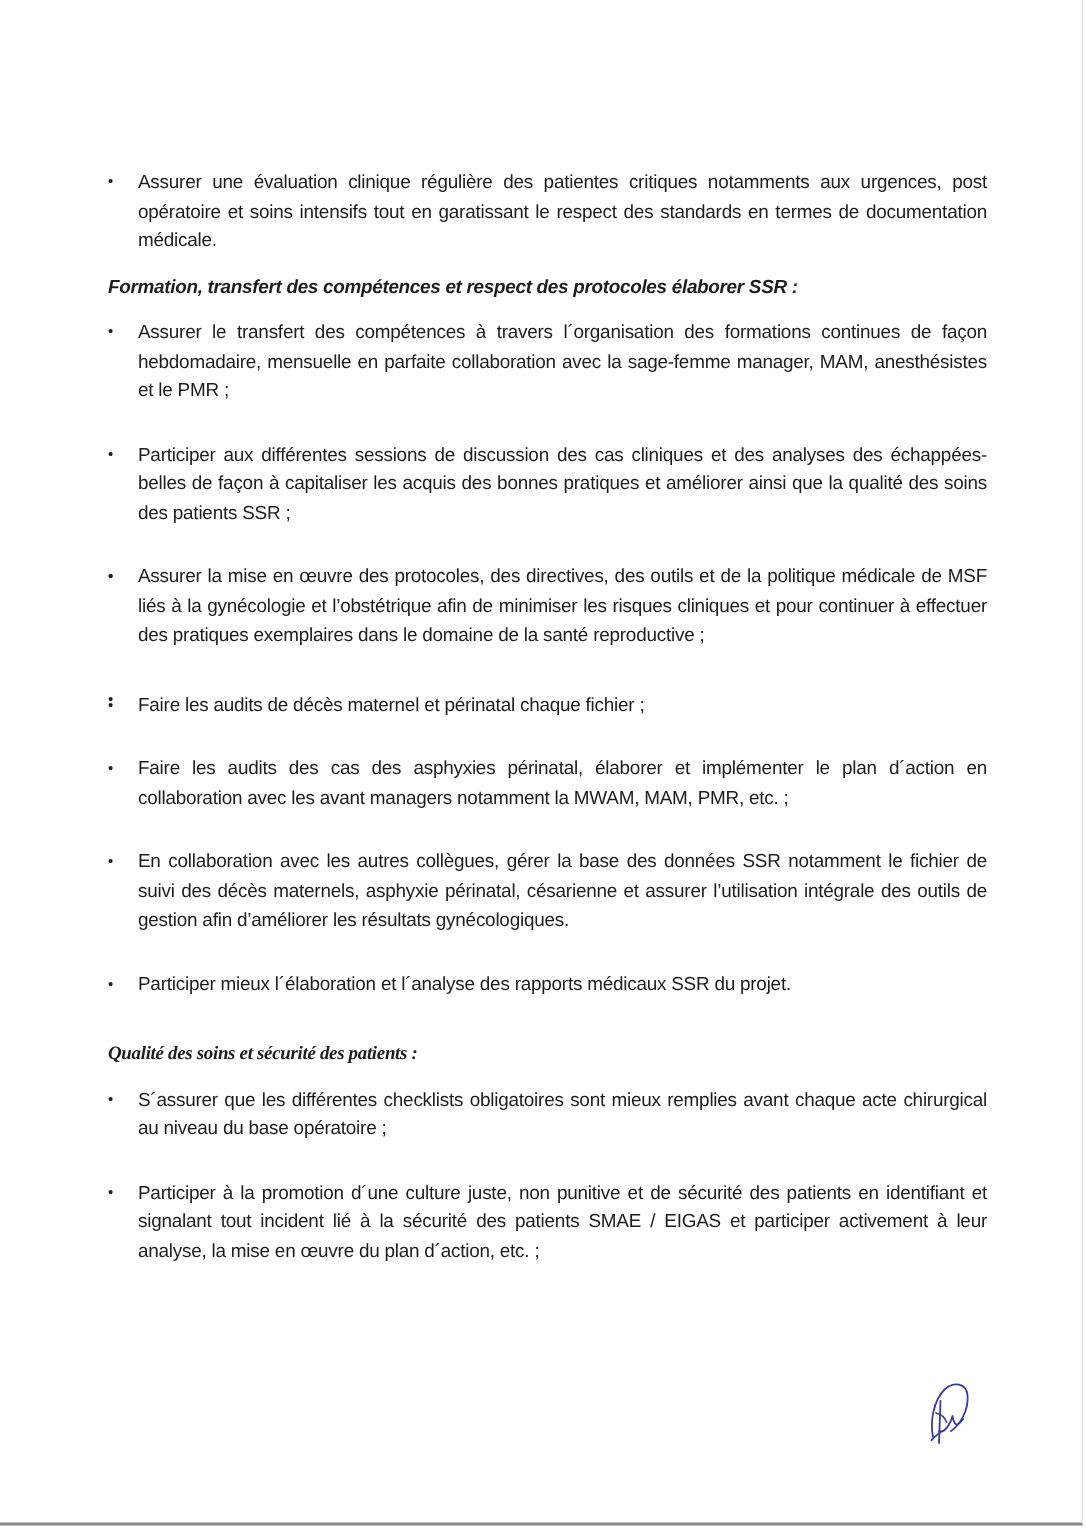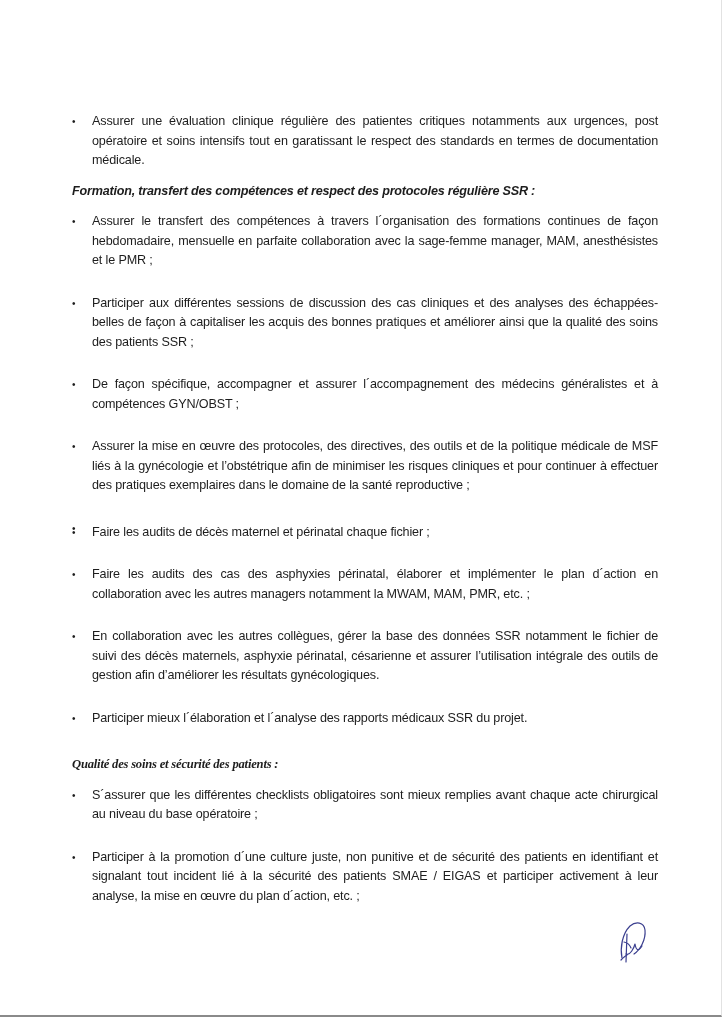--- a/index.html
+++ b/index.html
@@ -67,50 +67,49 @@
 <body>
 
 <div class="page">
   <div class="content">
 
     <div class="bullet" style="margin-bottom:11px;">
       <span class="dot">•</span>
       <span>Assurer une évaluation clinique régulière des patientes critiques notamments aux urgences, post opératoire et soins intensifs tout en garatissant le respect des standards en termes de documentation médicale.</span>
     </div>
 
-    <p class="heading" style="margin-bottom:11px;">Formation, transfert des compétences et respect des protocoles régulière SSR :</p>
+    <p class="heading" style="margin-bottom:11px;">Formation, transfert des compétences et respect des protocoles élaborer SSR :</p>
 
     <div class="bullet" style="margin-bottom:23px;">
       <span class="dot">•</span>
       <span>Assurer le transfert des compétences à travers l´organisation des formations continues de façon hebdomadaire, mensuelle en parfaite collaboration avec la sage-femme manager, MAM, anesthésistes et le PMR ;</span>
     </div>
     <div class="bullet" style="margin-bottom:23px;">
       <span class="dot">•</span>
       <span>Participer aux différentes sessions de discussion des cas cliniques et des analyses des échappées-belles de façon à capitaliser les acquis des bonnes pratiques et améliorer ainsi que la qualité des soins des patients SSR ;</span>
     </div>
     <div class="bullet" style="margin-bottom:23px;">
       <span class="dot">•</span>
-      <span>De façon spécifique, accompagner et assurer l´accompagnement des médecins généralistes et à compétences GYN/OBST ;</span>
     </div>
     <div class="bullet" style="margin-bottom:23px;">
       <span class="dot">•</span>
       <span>Assurer la mise en œuvre des protocoles, des directives, des outils et de la politique médicale de MSF liés à la gynécologie et l’obstétrique afin de minimiser les risques cliniques et pour continuer à effectuer des pratiques exemplaires dans le domaine de la santé reproductive ;</span>
     </div>
     <div class="bullet" style="margin-bottom:27px;">
       <span class="dot">•</span>
     </div>
 
 
     <div class="bullet" style="margin-bottom:23px;">
       <span class="dot">•</span>
       <span>Faire les audits de décès maternel et périnatal chaque fichier ;</span>
     </div>
     <div class="bullet" style="margin-bottom:23px;">
       <span class="dot">•</span>
-      <span>Faire les audits des cas des asphyxies périnatal, élaborer et implémenter le plan d´action en collaboration avec les autres managers notamment la MWAM, MAM, PMR, etc. ;</span>
+      <span>Faire les audits des cas des asphyxies périnatal, élaborer et implémenter le plan d´action en collaboration avec les avant managers notamment la MWAM, MAM, PMR, etc. ;</span>
     </div>
     <div class="bullet" style="margin-bottom:23px;">
       <span class="dot">•</span>
       <span>En collaboration avec les autres collègues, gérer la base des données SSR notamment le fichier de suivi des décès maternels, asphyxie périnatal, césarienne et assurer l’utilisation intégrale des outils de gestion afin d’améliorer les résultats gynécologiques.</span>
     </div>
     <div class="bullet" style="margin-bottom:27px;">
       <span class="dot">•</span>
       <span>Participer mieux l´élaboration et l´analyse des rapports médicaux SSR du projet.</span>
     </div>
 

